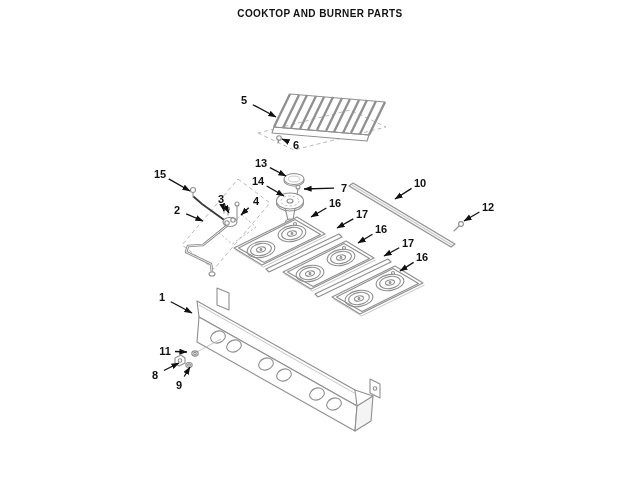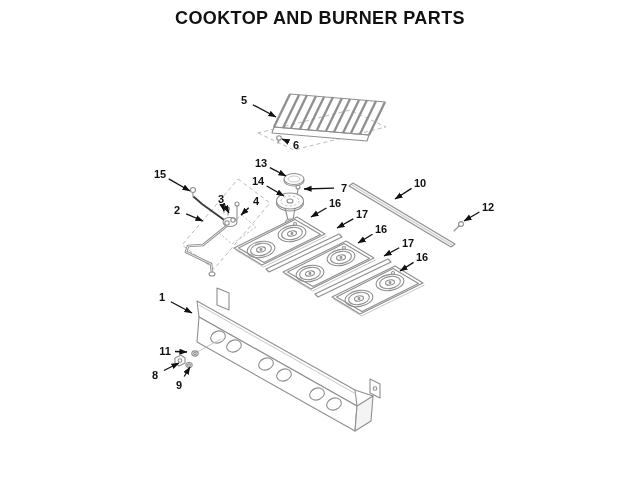--- a/index.html
+++ b/index.html
@@ -3,21 +3,21 @@
 <meta charset="utf-8">
 <style>
   html,body{margin:0;padding:0;background:#fff;}
   .stage{
     position:relative;width:640px;height:480px;overflow:hidden;
     background:var(--bg,#fff);
     font-family:"Liberation Sans",sans-serif;
   }
   .title{
     position:absolute;top:8px;left:0;width:100%;
-    text-align:center;font-weight:bold;font-size:18px;
+    text-align:center;font-weight:bold;font-size:10px;
     letter-spacing:.4px;color:#111;
   }
   svg{position:absolute;left:0;top:0;}
   
   .ln  {stroke:var(--line,#8f8f8f);fill:none;stroke-width:1.1;stroke-linejoin:round;stroke-linecap:round;}
   .lnf {stroke:var(--line,#8f8f8f);fill:#fff;stroke-width:1.1;stroke-linejoin:round;}
   .lnfa{stroke:var(--line,#8f8f8f);fill:#f4f4f4;stroke-width:1.1;stroke-linejoin:round;}
   .thin{stroke:var(--light,#b9b9b9);fill:none;stroke-width:.8;}
   .dsh {stroke:var(--light,#b9b9b9);fill:none;stroke-width:1;stroke-dasharray:4 3;}
   .dsh2{stroke:var(--light,#b9b9b9);fill:none;stroke-width:.9;stroke-dasharray:2.5 2;}

